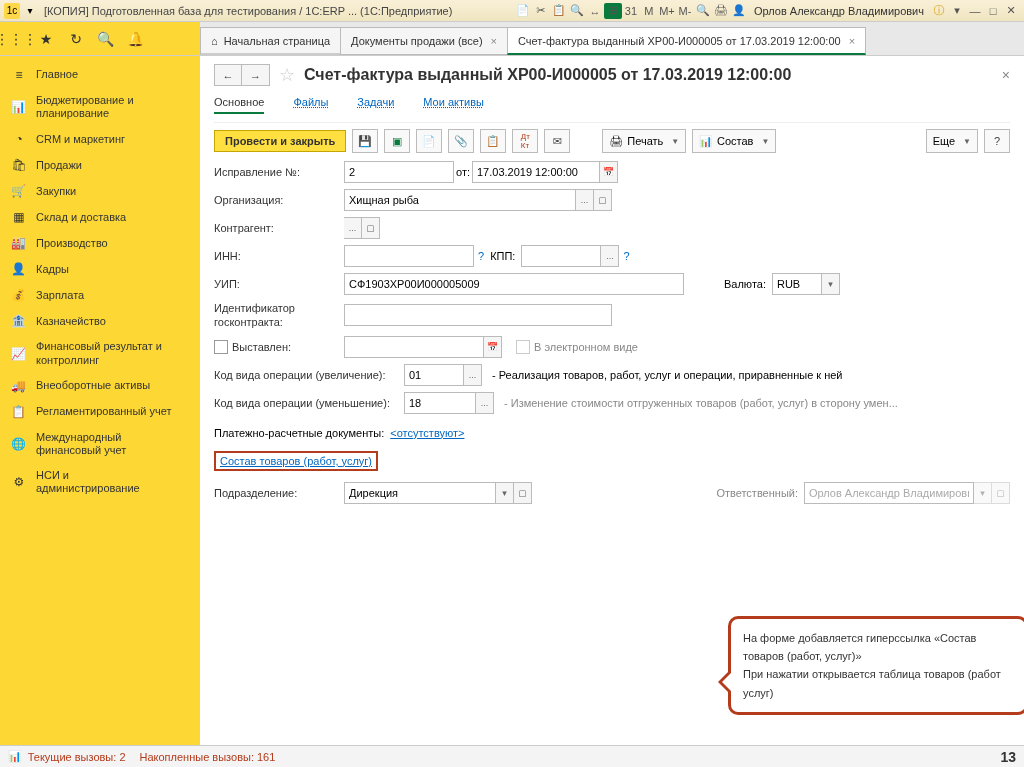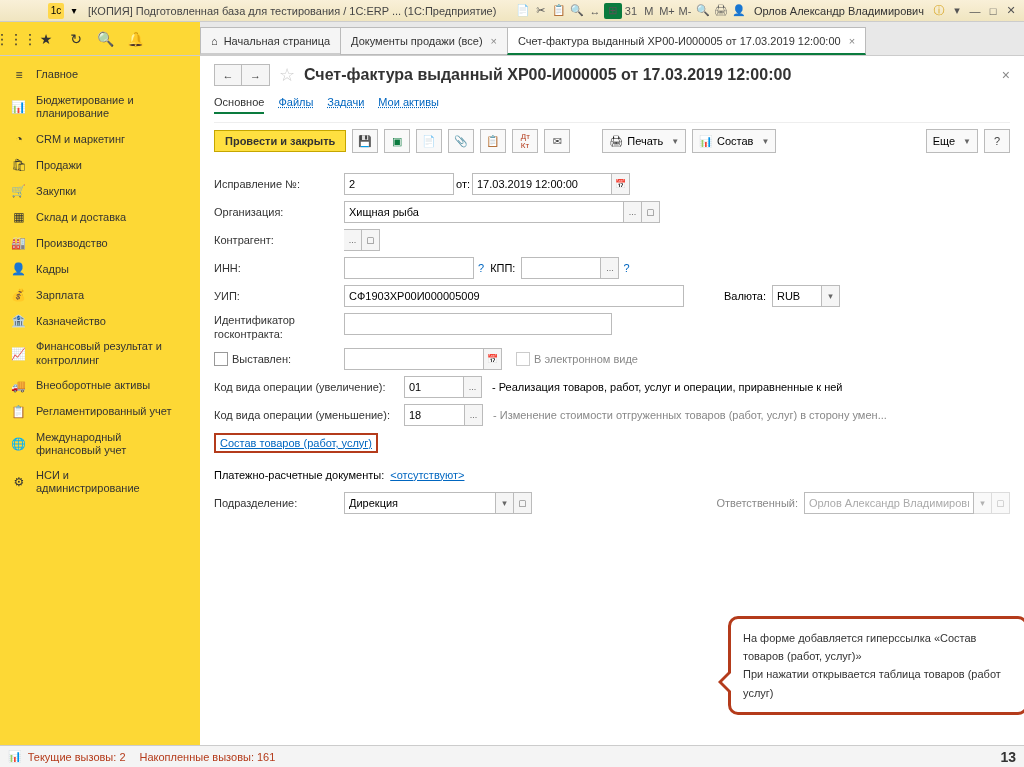--- a/index.html
+++ b/index.html
@@ -2,44 +2,44 @@
 <html><head>
 <meta charset="utf-8">
 <style>
 * { box-sizing: border-box; margin: 0; padding: 0; font-family: Arial, sans-serif; font-size: 11px; }
 body { background: #fff; width: 1024px; height: 767px; position: relative; overflow: hidden; }
 .titlebar { height: 22px; background: linear-gradient(#f9f0d8, #f0e5c0); display: flex; align-items: center; padding: 0 4px; border-bottom: 1px solid #ccc; }
 .titlebar .ic { width: 16px; height: 16px; display: inline-flex; align-items: center; justify-content: center; margin-right: 2px; font-size: 10px; }
 .titlebar .title { color: #444; margin-left: 4px; flex: 0 0 auto; }
 .titlebar .spacer { flex: 1; }
 .titlebar .right-ic { width: 18px; height: 16px; display: inline-flex; align-items: center; justify-content: center; color: #555; font-size: 11px; }
-.yellow-ic { background: #ffd84a; border-radius: 2px; margin-left: 44px; }
+.yellow-ic { background: #ffd84a; border-radius: 2px; }
 .toolbar-top { height: 34px; background: #e8e8e8; border-bottom: 1px solid #ccc; display: flex; align-items: stretch; }
 .toolbar-top .left-tools { width: 200px; background: #fdd835; display: flex; align-items: center; padding: 0 6px; gap: 10px; }
 .toolbar-top .left-tools .tb { width: 20px; height: 20px; display:inline-flex; align-items:center; justify-content:center; color:#333; font-size:14px; }
 .tabs { flex: 1; display: flex; align-items: flex-end; }
 .tab { height: 28px; border: 1px solid #bbb; background: #f5f5f5; padding: 0 10px; display: flex; align-items: center; margin-right: -1px; color: #333; position: relative; }
 .tab.home { border-bottom: 2px solid #ccc; }
 .tab .close { margin-left: 8px; color: #888; }
 .tab.active { background: #fff; border-bottom: 2px solid #0a7b3e; }
 .main { display: flex; height: calc(767px - 22px - 34px - 22px); }
 .sidebar { width: 200px; background: #fdd835; padding-top: 6px; }
 .sidebar-item { display: flex; align-items: center; padding: 6px 10px; color: #333; cursor: pointer; }
 .sidebar-item .sic { width: 18px; height: 14px; margin-right: 8px; display:inline-flex; align-items:center; justify-content:center; font-size:12px; }
 .sidebar-item .lbl { line-height: 1.2; }
 .content { flex: 1; padding: 8px 14px 0 14px; position: relative; overflow: hidden; }
 .doc-header { display: flex; align-items: center; margin-bottom: 6px; }
 .nav-btn { width: 28px; height: 22px; border: 1px solid #bbb; background: #f5f5f5; display:inline-flex; align-items:center; justify-content:center; color:#333; }
 .star { width: 22px; height: 22px; color: #ccc; font-size: 18px; margin: 0 6px; display:inline-flex; align-items:center; justify-content:center; }
 .doc-title { font-size: 16px; font-weight: bold; color: #333; }
 .close-x { margin-left: auto; color: #888; font-size: 14px; }
-.subtabs { display: flex; gap: 14px; padding: 4px 0 8px 0; border-bottom: 1px solid #eee; margin-bottom: 6px; }
+.subtabs { display: flex; gap: 29px; padding: 4px 0 8px 0; border-bottom: 1px solid #eee; margin-bottom: 6px; }
 .subtab { color: #0066c0; text-decoration: underline dotted; cursor: pointer; }
 .subtab.active { color: #333; text-decoration: none; border-bottom: 2px solid #0a7b3e; padding-bottom: 4px; }
-.cmdbar { display: flex; align-items: center; gap: 6px; margin-bottom: 20px; flex-wrap: wrap; }
+.cmdbar { display: flex; align-items: center; gap: 6px; margin-bottom: 8px; flex-wrap: wrap; }
 .btn-main { background: #ffe040; border: 1px solid #c5a600; padding: 4px 10px; font-weight: bold; color: #333; }
 .icon-btn { width: 26px; height: 24px; border: 1px solid #bbb; background: #f9f9f9; display:inline-flex; align-items:center; justify-content:center; color:#444; font-size:11px; position:relative; }
 .btn-combo { height: 24px; border: 1px solid #bbb; background: #f9f9f9; display:inline-flex; align-items:center; padding: 0 6px; gap:4px; }
 .btn-combo .caret { font-size: 8px; color:#666; margin-left:4px; }
 .form-row { display: flex; align-items: center; margin-bottom: 6px; min-height: 22px; }
 .form-row .flabel { width: 130px; color: #333; padding-right: 6px; }
 .form-row .flabel-wide { width: 190px; color: #333; padding-right: 6px; }
 .link { color: #0066c0; text-decoration: underline; cursor: pointer; }
 .input { height: 22px; border: 1px solid #bbb; background: #fff; padding: 0 4px; display:inline-flex; align-items:center; }
 .input input { border: none; outline: none; width: 100%; background: transparent; }
@@ -212,28 +212,28 @@
         </span>
       <span class="icon-btn">?</span>
     </div>
 
     <div class="form-row">
       <span class="flabel">Исправление №:</span>
       <span class="input" style="width:110px">
           <input value="2" style="">
         </span>
       <span style="width:18px;text-align:center">от:</span>
-      <span class="input" style="width:140px">
+      <span class="input" style="width:128px">
           <input value="17.03.2019 12:00:00" style="">
         </span>
       <span class="inp-btn">📅</span>
     </div>
     <div class="form-row">
       <span class="flabel">Организация:</span>
-      <span class="input" style="width:280px">
+      <span class="input" style="width:232px">
           <input value="Хищная рыба" style="">
         </span>
       <span class="inp-btn">...</span>
       <span class="inp-btn">▢</span>
     </div>
     <div class="form-row">
       <span class="flabel">Контрагент:</span>
       <span class="inp-btn">...</span>
       <span class="inp-btn">▢</span>
     </div>
@@ -258,21 +258,21 @@
           <input value="СФ1903ХР00И000005009" style="">
         </span>
       <span style="width:40px"></span>
       <span>Валюта:</span>
       <span style="width:6px"></span>
       <span class="input" style="width:50px">
           <input value="RUB" style="">
         </span>
       <span class="inp-btn">▾</span>
     </div>
-    <div class="form-row" style="align-items:flex-start">
+    <div class="form-row" style="align-items:center">
       <span class="flabel" style="white-space:normal;line-height:1.3">Идентификатор госконтракта:</span>
       <span class="input" style="width:268px">
           <input style="">
         </span>
     </div>
     <div class="form-row">
       <span class="flabel" style="display:flex;align-items:center">
           <span class="checkbox"></span>
           <span>Выставлен:</span>
         </span>
@@ -288,36 +288,36 @@
       <span class="flabel-wide">Код вида операции (увеличение):</span>
       <span class="input" style="width:60px">
           <input value="01" style="">
         </span>
       <span class="inp-btn">...</span>
       <span style="width:10px"></span>
       <span>- Реализация товаров, работ, услуг и операции, приравненные к ней</span>
     </div>
     <div class="form-row">
       <span class="flabel-wide">Код вида операции (уменьшение):</span>
-      <span class="input" style="width:61px">
+      <span class="input" style="width:72px">
           <input value="18" style="">
         </span>
       <span class="inp-btn">...</span>
       <span style="width:10px"></span>
       <span class="muted">- Изменение стоимости отгруженных товаров (работ, услуг) в сторону умен...</span>
+    </div>
+    <div class="form-row" style="margin-top:8px">
+      <span>Платежно-расчетные документы:</span>
+      <span style="width:6px"></span>
+      <span class="link">&lt;отсутствуют&gt;</span>
     </div>
     <div class="form-row" style="margin-top:6px;margin-bottom:10px">
       <span class="highlight-box">
         <span class="link">Состав товаров (работ, услуг)</span>
       </span>
-    </div>
-    <div class="form-row" style="margin-top:8px">
-      <span>Платежно-расчетные документы:</span>
-      <span style="width:6px"></span>
-      <span class="link">&lt;отсутствуют&gt;</span>
     </div>
     <div class="form-row">
       <span class="flabel">Подразделение:</span>
       <span class="input" style="width:152px">
           <input value="Дирекция" style="">
         </span>
       <span class="inp-btn">▾</span>
       <span class="inp-btn">▢</span>
       <span style="flex:1"></span>
       <span class="muted">Ответственный:</span>

